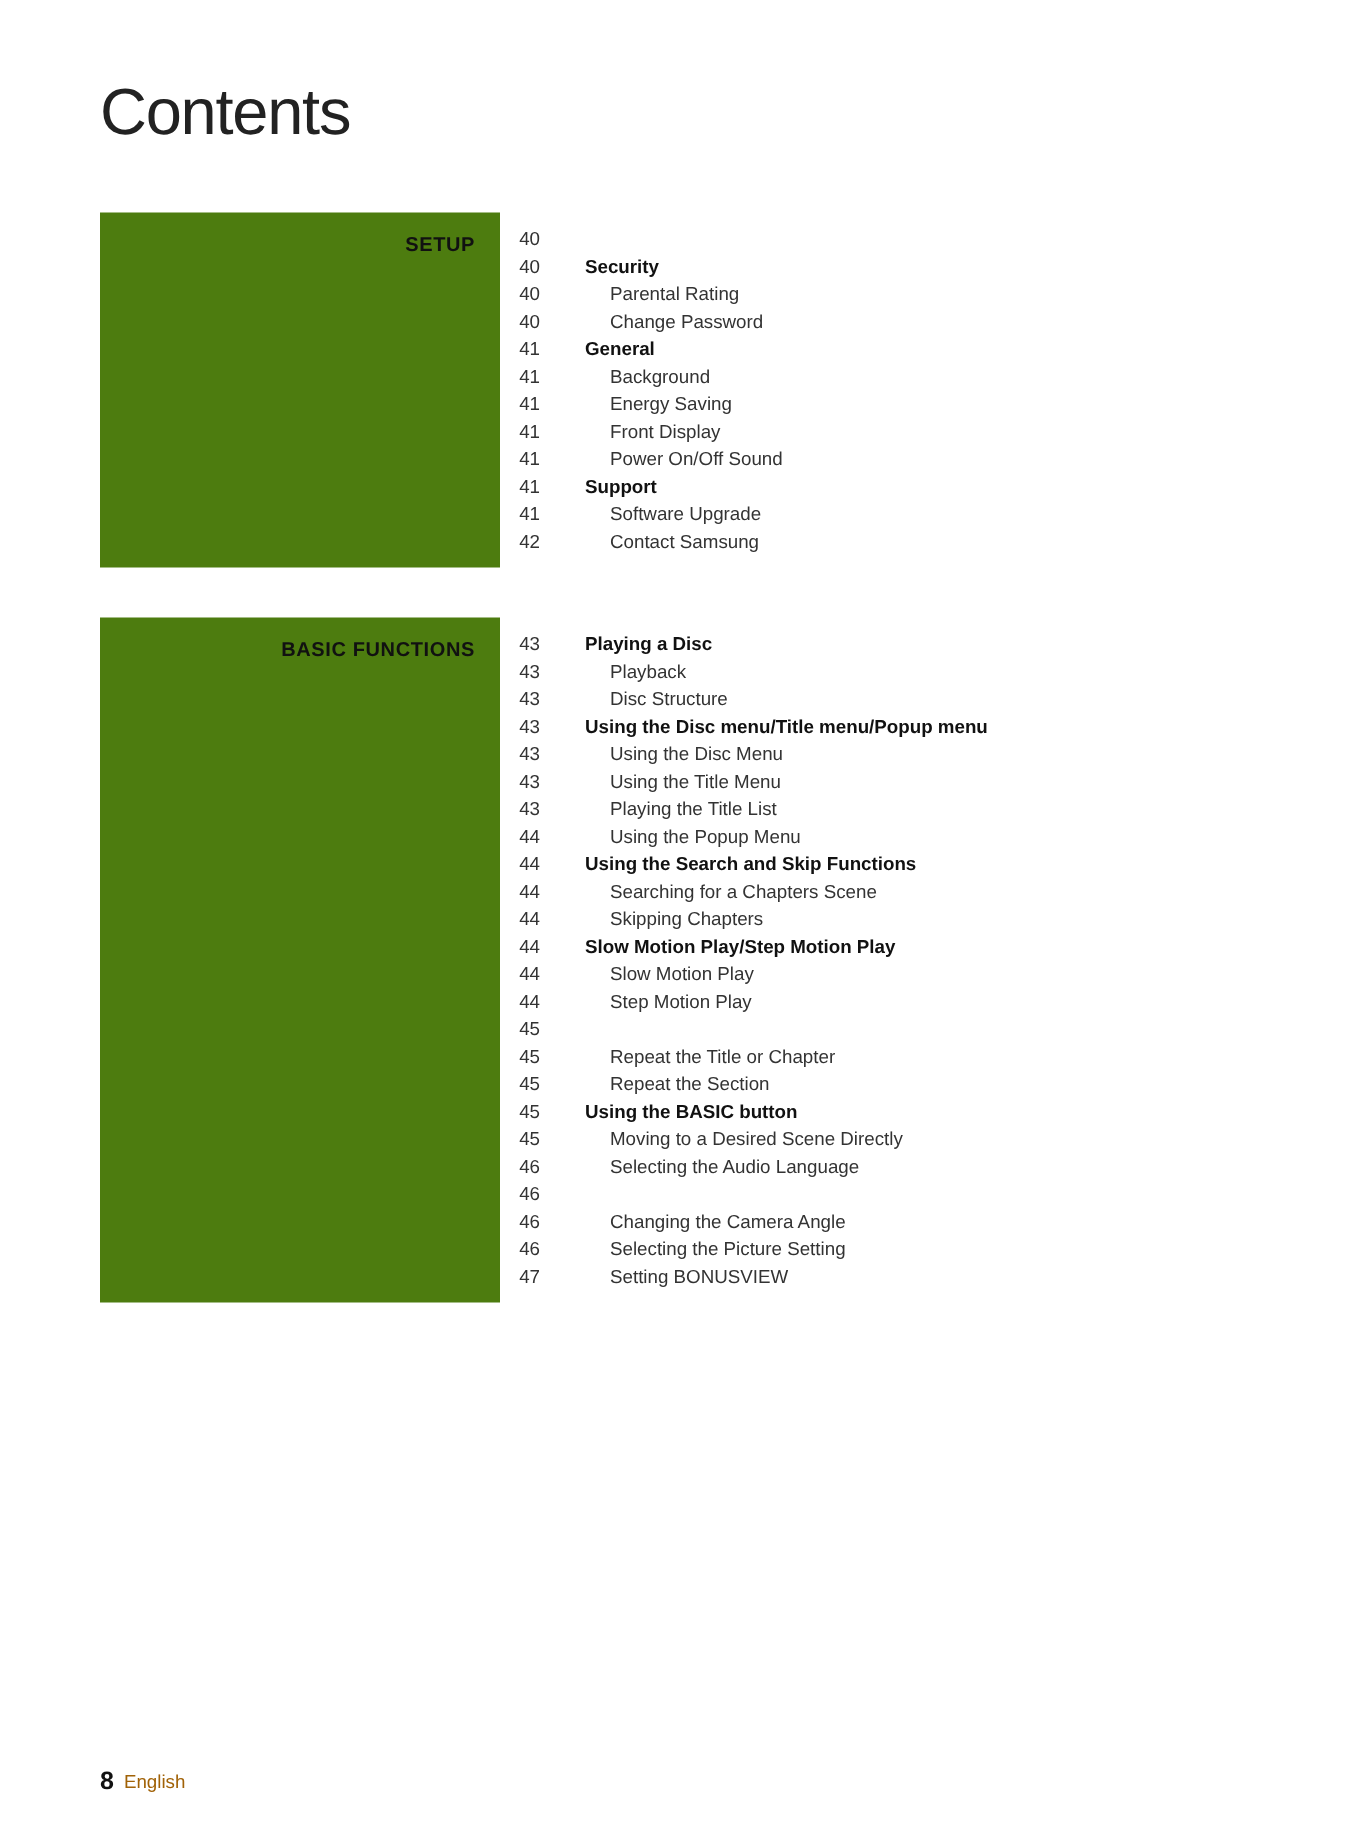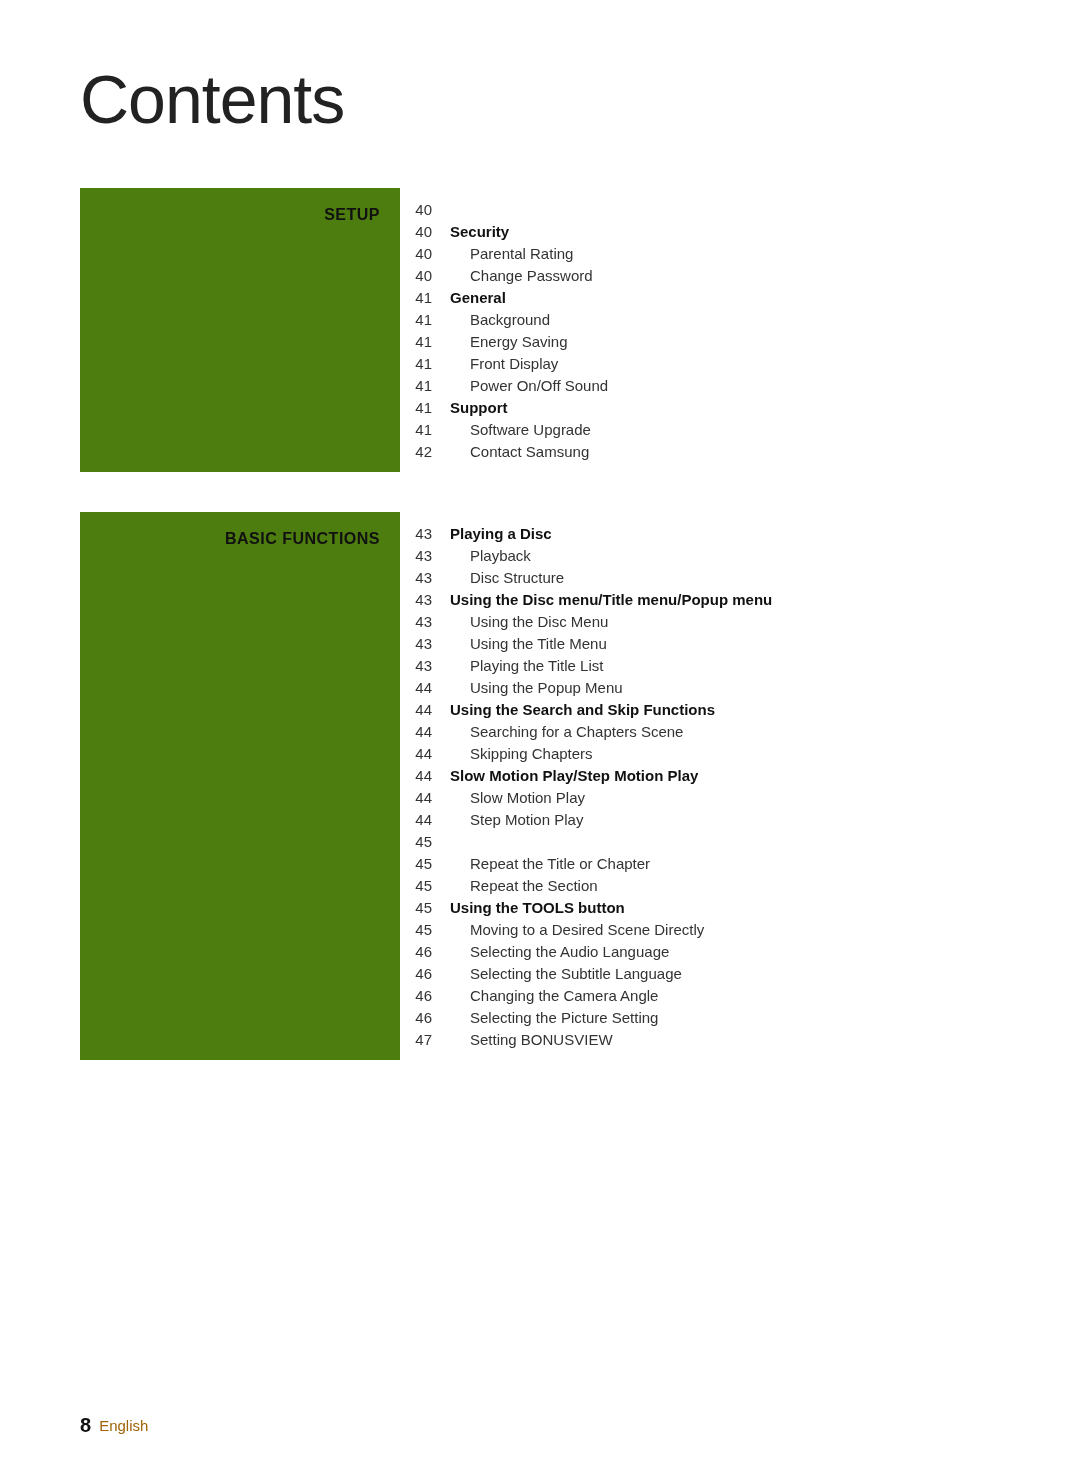--- a/index.html
+++ b/index.html
@@ -12,21 +12,21 @@
       background: #ffffff;
       font-family: 'Arial', sans-serif;
       width: 1080px;
       min-height: 1477px;
       position: relative;
       padding: 60px 80px 60px 80px;
       color: #222;
     }
 
     .page-title {
-      font-size: 68px;
+      font-size: 52px;
       font-weight: 300;
       color: #222;
       margin-bottom: 50px;
       letter-spacing: -1px;
     }
 
     .section {
       display: flex;
       margin-bottom: 40px;
     }
@@ -54,20 +54,21 @@
       flex: 1;
       padding: 10px 0 10px 0;
       padding-left: 0;
     }
 
     .toc-entry {
       display: flex;
       align-items: flex-start;
       padding: 2.5px 0;
       font-size: 15px;
+      gap: 18px;
     }
 
     .toc-page {
       width: 50px;
       min-width: 50px;
       text-align: right;
       padding-right: 18px;
       font-size: 15px;
       color: #333;
     }
@@ -234,33 +235,32 @@
         <div class="toc-entry">
           <span class="toc-page">45</span>
           <span class="toc-text indent">Repeat the Title or Chapter</span>
         </div>
         <div class="toc-entry">
           <span class="toc-page">45</span>
           <span class="toc-text indent">Repeat the Section</span>
         </div>
         <div class="toc-entry">
           <span class="toc-page">45</span>
-          <span class="toc-text bold">Using the TOOLS button</span>
+          <span class="toc-text bold">Using the BASIC button</span>
         </div>
         <div class="toc-entry">
           <span class="toc-page">45</span>
           <span class="toc-text indent">Moving to a Desired Scene Directly</span>
         </div>
         <div class="toc-entry">
           <span class="toc-page">46</span>
           <span class="toc-text indent">Selecting the Audio Language</span>
         </div>
         <div class="toc-entry">
           <span class="toc-page">46</span>
-          <span class="toc-text indent">Selecting the Subtitle Language</span>
         </div>
         <div class="toc-entry">
           <span class="toc-page">46</span>
           <span class="toc-text indent">Changing the Camera Angle</span>
         </div>
         <div class="toc-entry">
           <span class="toc-page">46</span>
           <span class="toc-text indent">Selecting the Picture Setting</span>
         </div>
         <div class="toc-entry">

